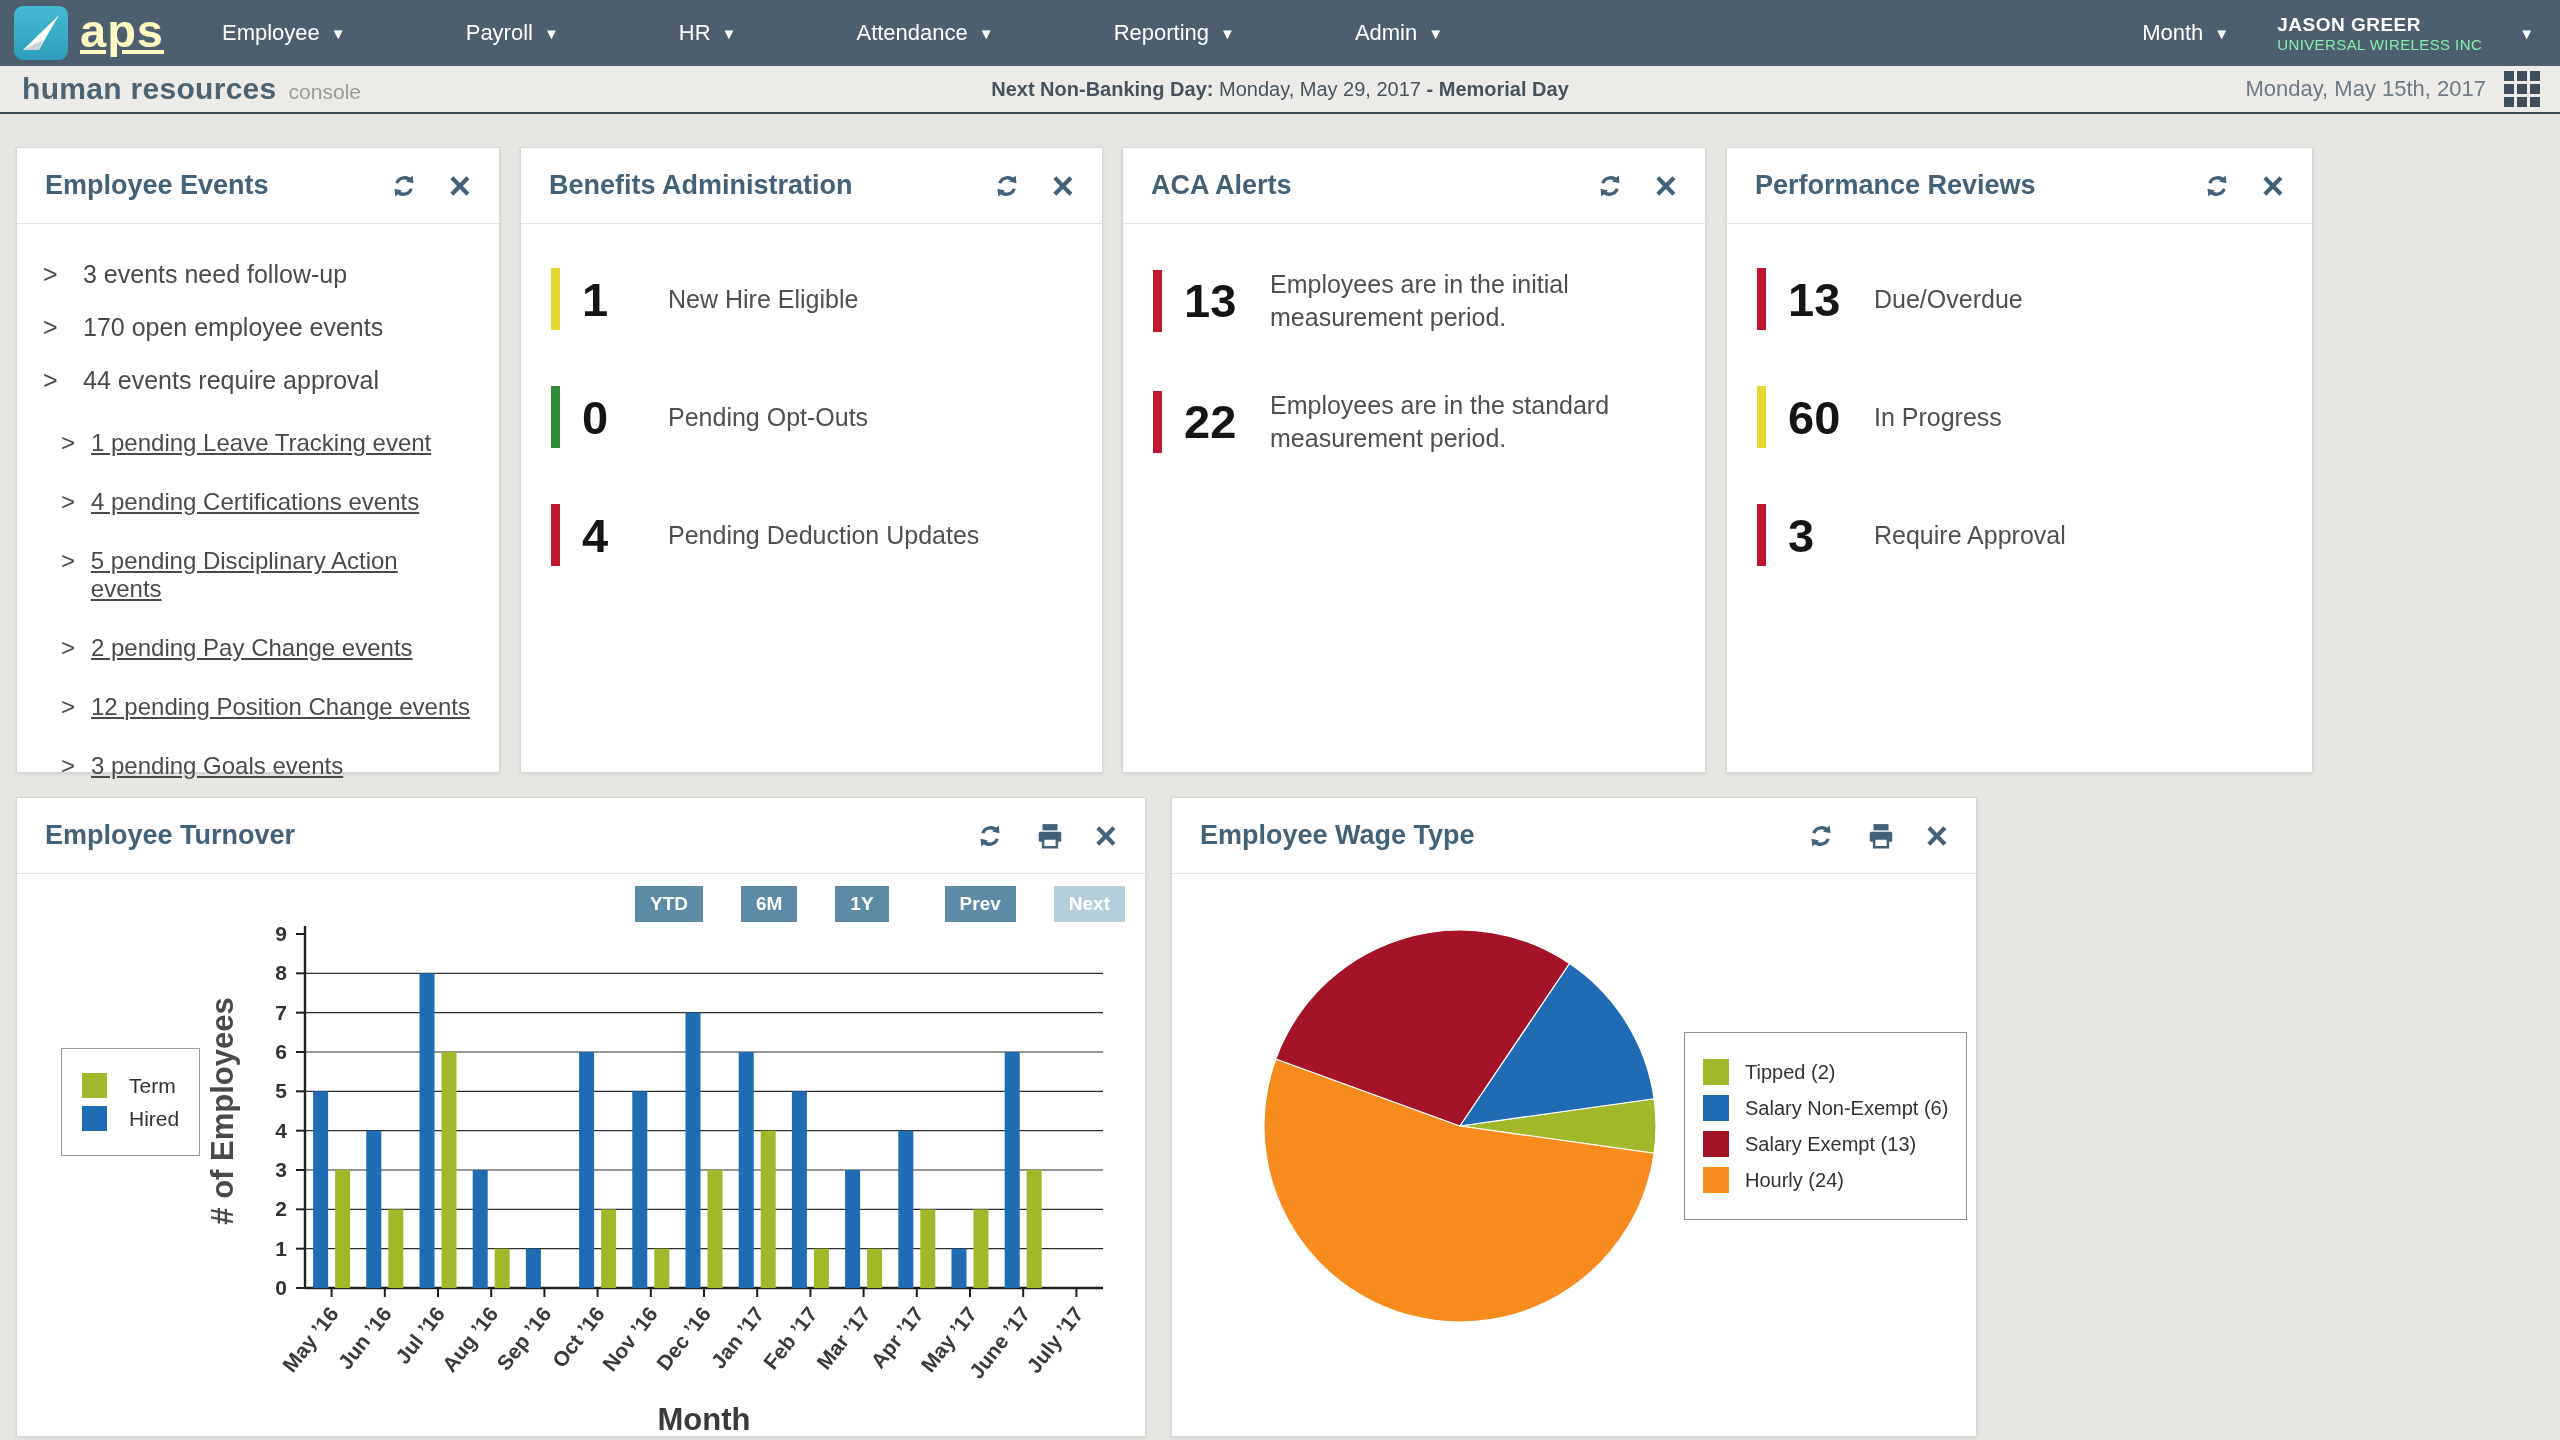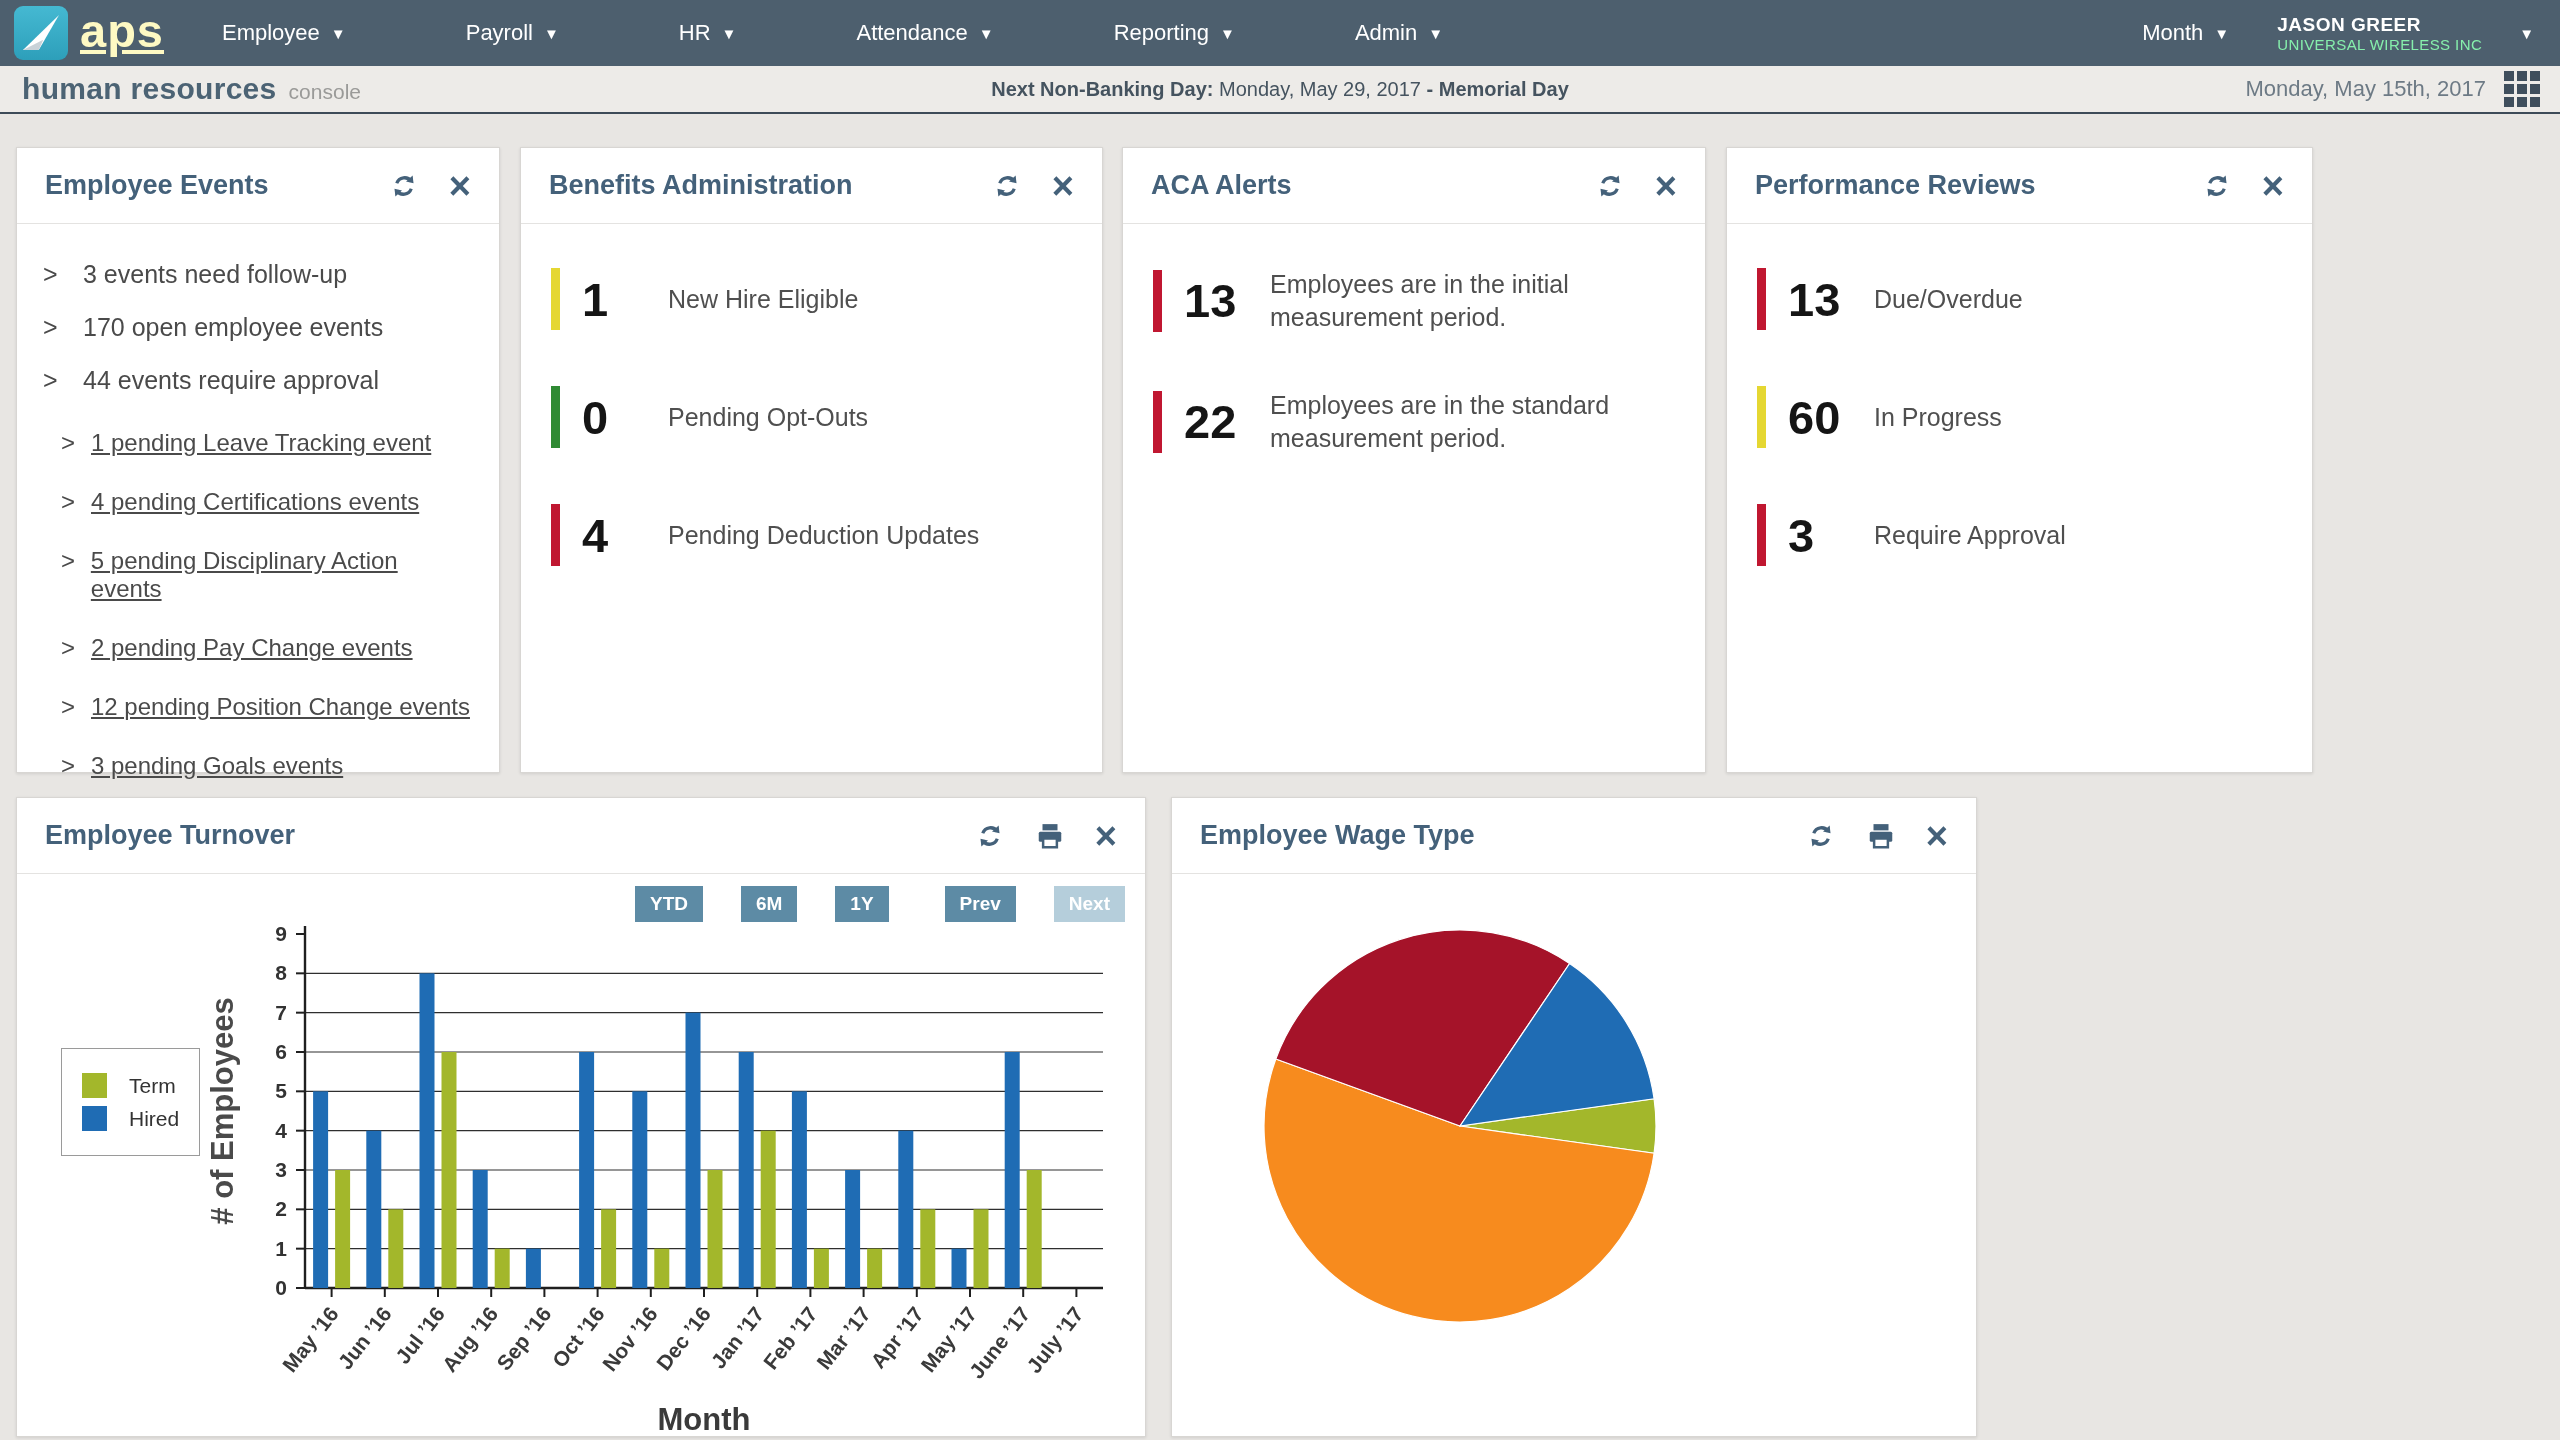--- a/index.html
+++ b/index.html
@@ -463,15 +463,33 @@
           </span>
         <span class="icon-btn close-x">×</span>
       </span>
     </div>
     <svg class="pie-svg" id="pie-chart" width="420" height="420" viewBox="0 0 420 420">
         <path d="M 210 210 L 404.09254147334775 182.72207221182717 A 196 196 0 0 1 404.09254147334775 237.27792778817283 Z" fill="#a3b72b" stroke="#fff" stroke-width="1.2"></path>
         <path d="M 210 210 L 404.09254147334775 237.27792778817283 A 196 196 0 1 1 25.82024632596196 142.96405190816893 Z" fill="#f78b1e" stroke="#fff" stroke-width="1.2"></path>
         <path d="M 210 210 L 25.82024632596196 142.96405190816893 A 196 196 0 0 1 319.60180908026626 47.508635779211744 Z" fill="#a51329" stroke="#fff" stroke-width="1.2"></path>
         <path d="M 210 210 L 319.60180908026626 47.508635779211744 A 196 196 0 0 1 404.09254147334775 182.72207221182708 Z" fill="#1f6cb4" stroke="#fff" stroke-width="1.2"></path>
       </svg>
+    <div class="pie-legend" id="pie-legend">
+        <div class="pl-row">
+          <span class="pl-swatch" style="background: rgb(163, 183, 43);"></span>
+          <span class="pl-label">Tipped (2)</span>
+        </div>
+        <div class="pl-row">
+          <span class="pl-swatch" style="background: rgb(31, 108, 180);"></span>
+          <span class="pl-label">Salary Non-Exempt (6)</span>
+        </div>
+        <div class="pl-row">
+          <span class="pl-swatch" style="background: rgb(165, 19, 41);"></span>
+          <span class="pl-label">Salary Exempt (13)</span>
+        </div>
+        <div class="pl-row">
+          <span class="pl-swatch" style="background: rgb(247, 139, 30);"></span>
+          <span class="pl-label">Hourly (24)</span>
+        </div>
+      </div>
   </div>
 
 </div>
 
 </body></html>

